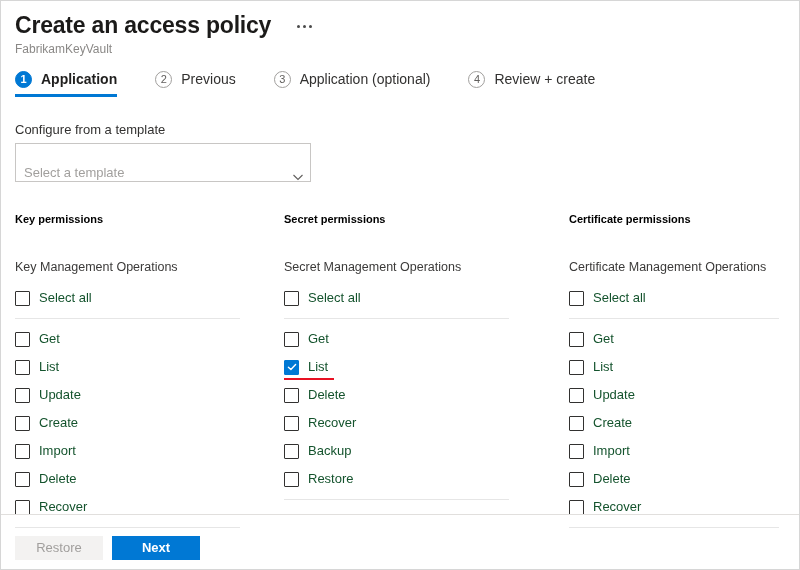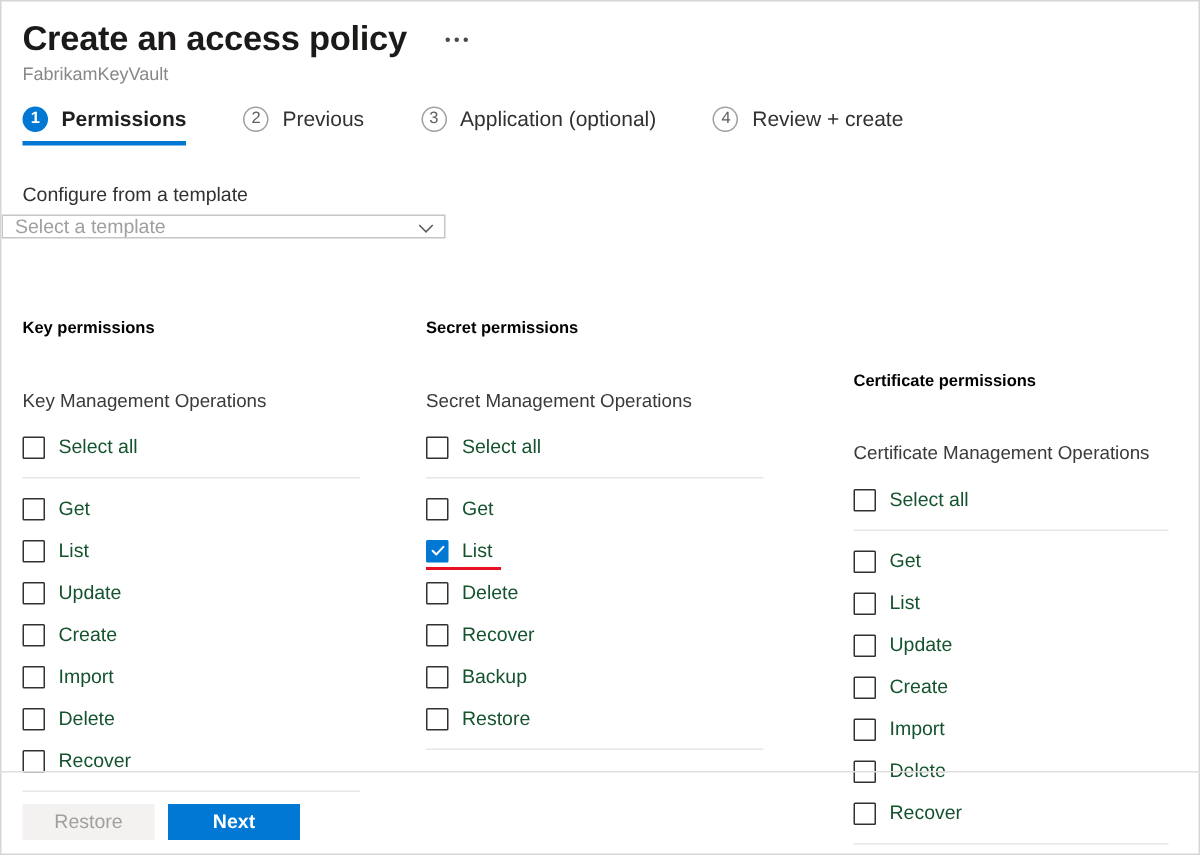--- a/index.html
+++ b/index.html
@@ -119,29 +119,29 @@
   .field-label {
     position: absolute;
     left: 14px;
     top: 121px;
     font-size: 13px;
     color: #323130;
     line-height: 16px;
   }
   .template-select {
     position: absolute;
-    left: 0;
+    left: 14px;
     top: 142px;
     width: 296px;
-    height: 16px;
+    height: 39px;
     box-sizing: border-box;
     border: 1px solid #c8c6c4;
     background: #ffffff;
     display: flex;
-    align-items: center;
+    align-items: flex-end;
     padding: 0 6px 0 8px;
     cursor: pointer;
   }
   .template-select .ph {
     flex: 1;
     font-size: 13px;
     color: #a19f9d;
     line-height: 16px;
   }
   .chev {
@@ -151,21 +151,21 @@
   }
 
   
   .col {
     position: absolute;
     top: 208px;
     width: 225px;
   }
   .col-1 { left: 14px; }
   .col-2 { left: 283px; }
-  .col-3 { left: 568px; width: 210px; margin-top: 35px; }
+  .col-3 { left: 568px; width: 210px; }
 
   .col-title {
     font-size: 11px;
     font-weight: 700;
     color: #000000;
     line-height: 20px;
     margin: 0 0 31px 0;
   }
   .group-label {
     font-size: 12.5px;
@@ -274,21 +274,21 @@
       <i></i>
       <i></i>
     </div>
   </div>
 
   <div class="page-subtitle">FabrikamKeyVault</div>
 
   <div class="tabs" id="tabs">
       <div class="tab active">
         <span class="tab-num">1</span>
-        <span class="tab-label">Permissions</span>
+        <span class="tab-label">Application</span>
         <span class="tab-underline"></span>
       </div>
       <div class="tab">
         <span class="tab-num">2</span>
         <span class="tab-label">Previous</span>
       </div>
       <div class="tab">
         <span class="tab-num">3</span>
         <span class="tab-label">Application (optional)</span>
       </div>

